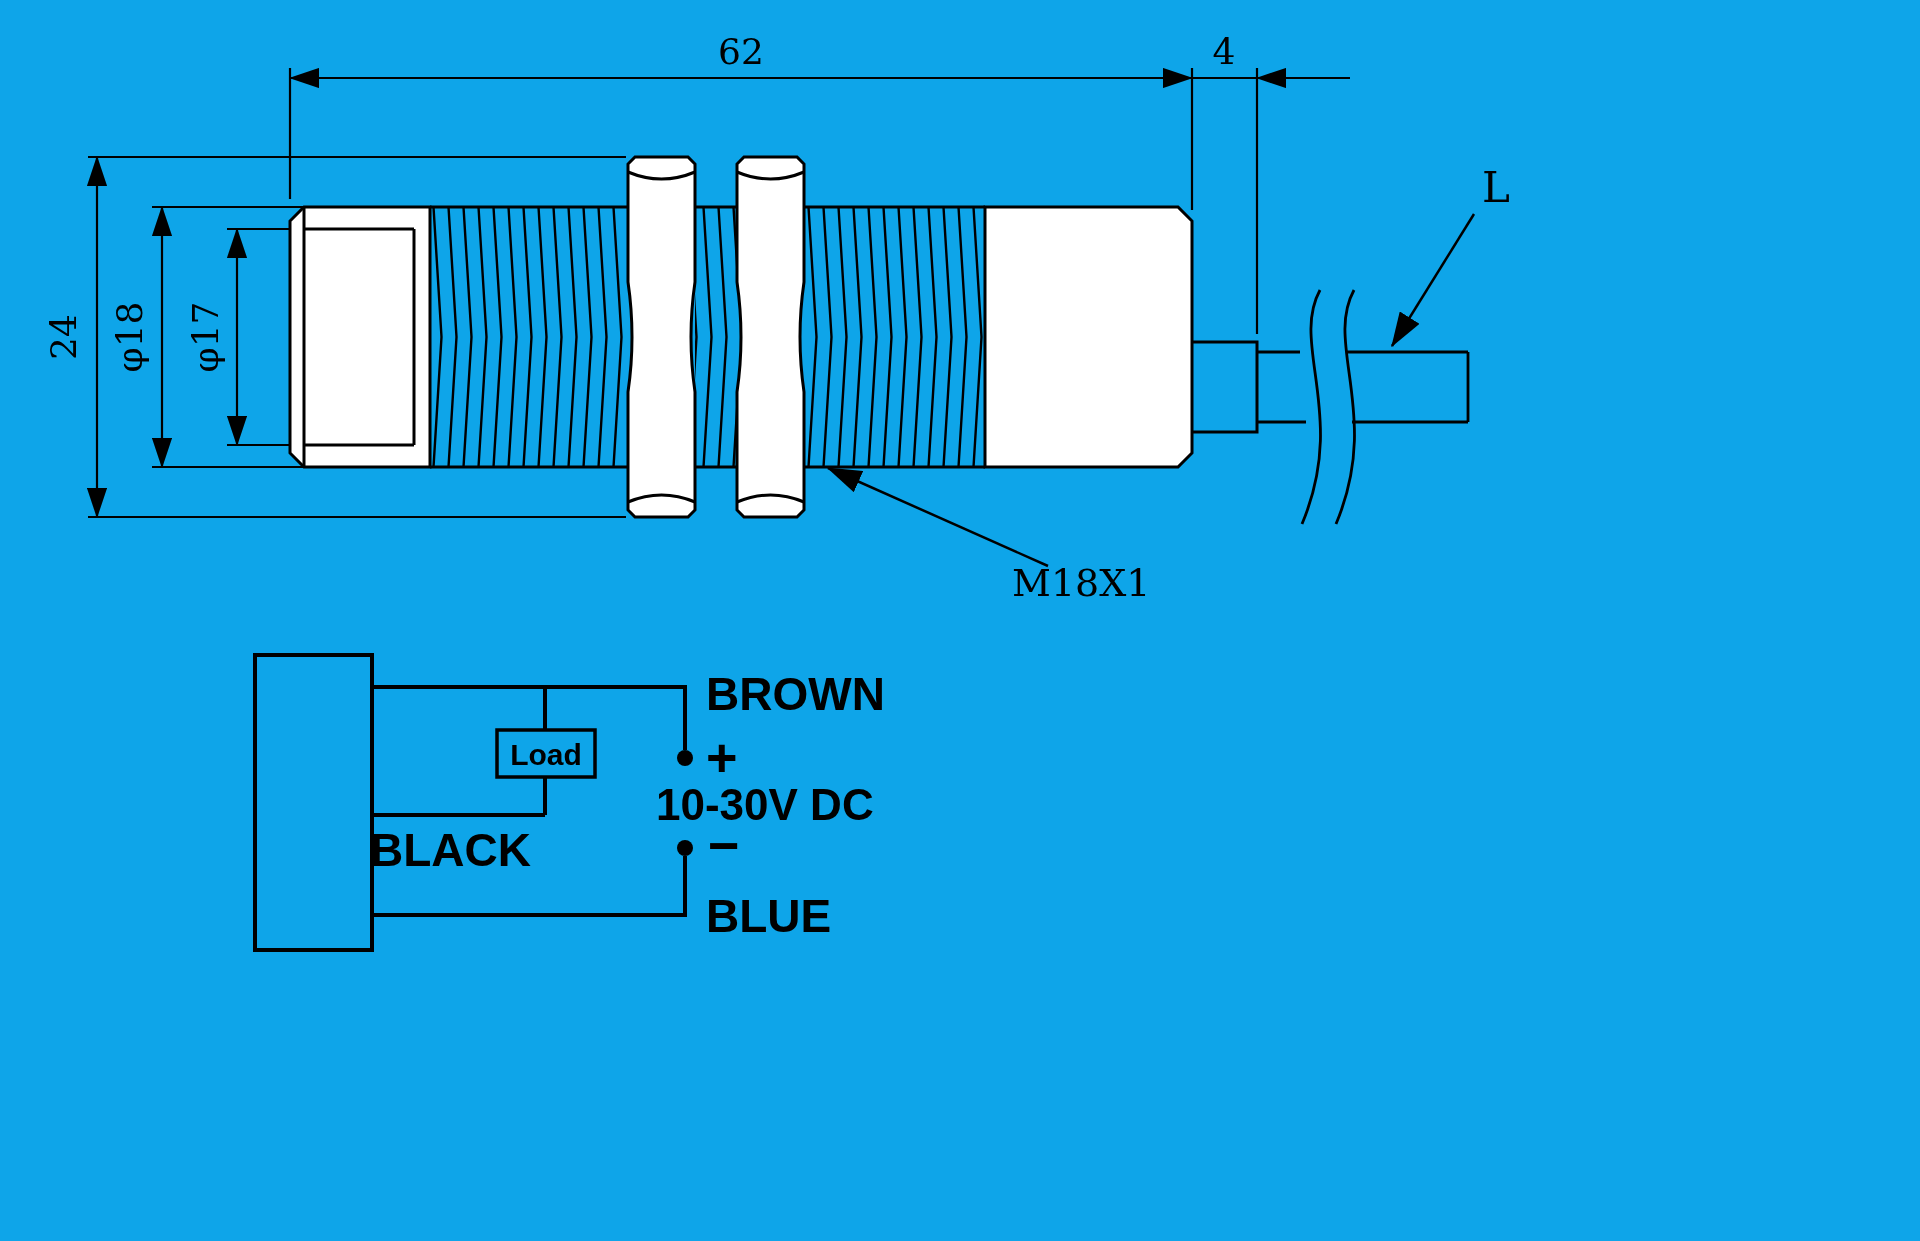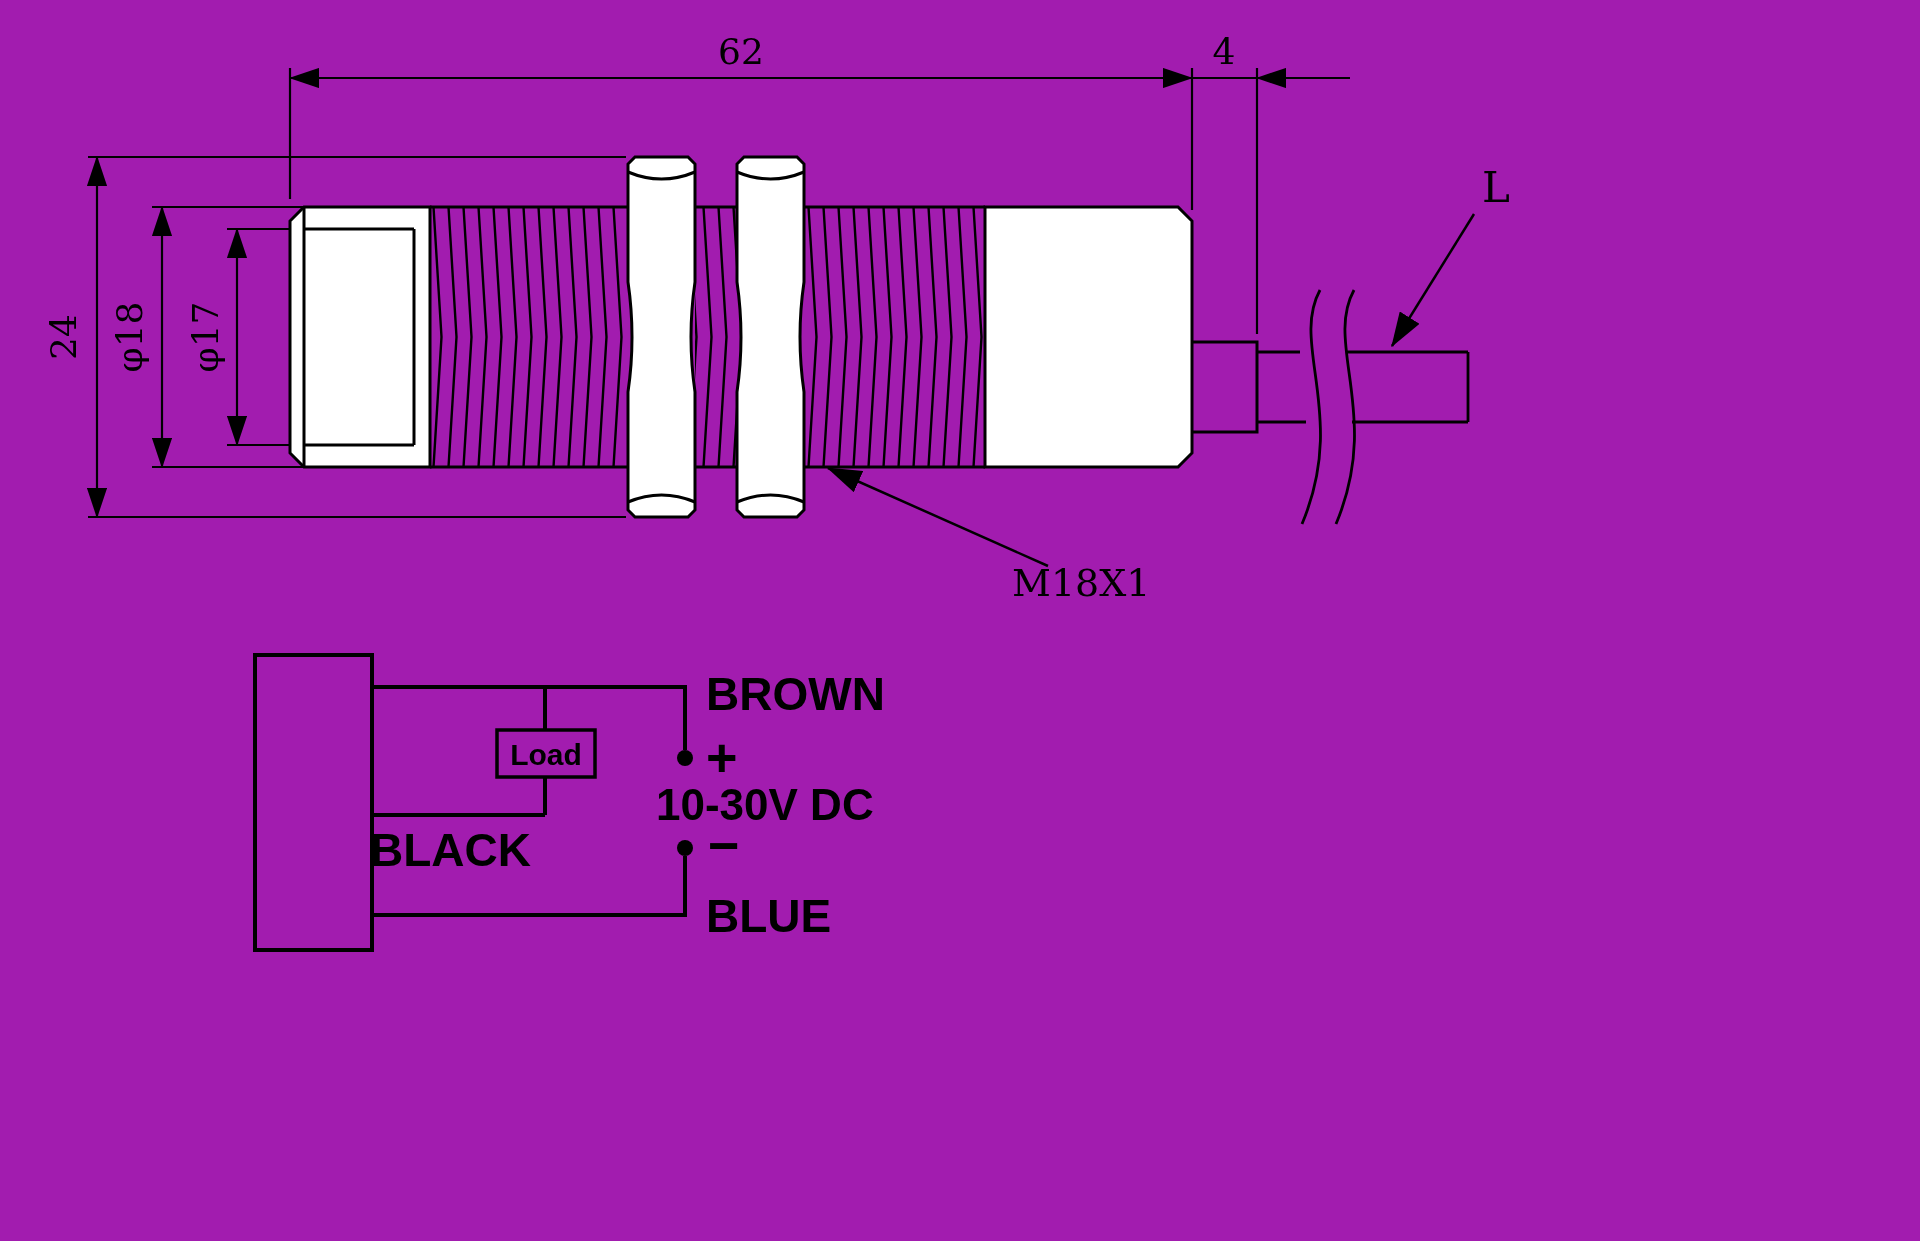--- a/index.html
+++ b/index.html
@@ -1,18 +1,18 @@
 <!DOCTYPE html>
 <html><head>
 <meta charset="utf-8">
 <style>
   * { margin:0; padding:0; box-sizing:border-box; }
   html,body { background:#ffffff; }
   body { width:1920px; height:1241px; font-family:"Liberation Sans", sans-serif; }
-  .canvas { position:relative; width:1920px; height:1241px; background:#a21caf; overflow:hidden; }
+  .canvas { position:relative; width:1920px; height:1241px; background:#0ea5e9; overflow:hidden; }
   svg { display:block; }
   text { fill:#000000; }
   .dim-text { font-family:"DejaVu Serif","Liberation Serif",serif; }
   .wire-text { font-family:"Liberation Sans","DejaVu Sans",sans-serif; font-weight:700; }
 </style>
 </head>
 <body>
 
 <div class="canvas">
 <svg width="1920" height="1241" viewBox="0 0 1920 1241">

